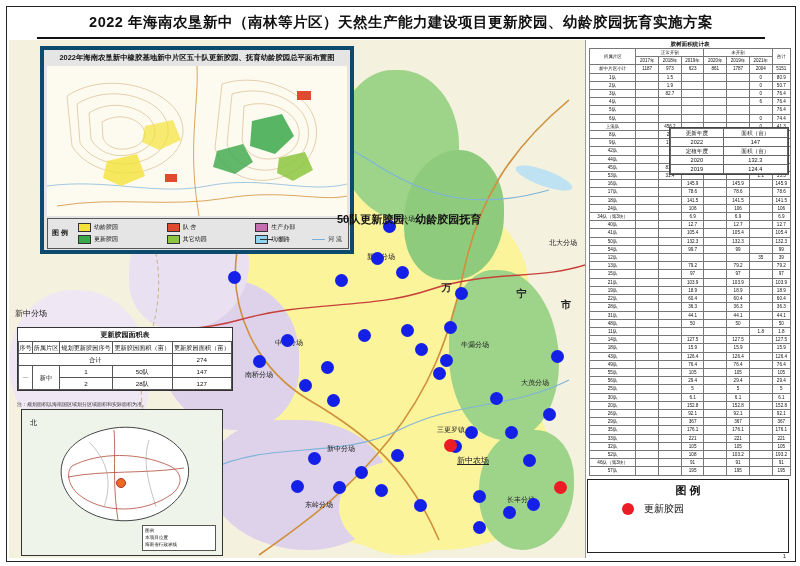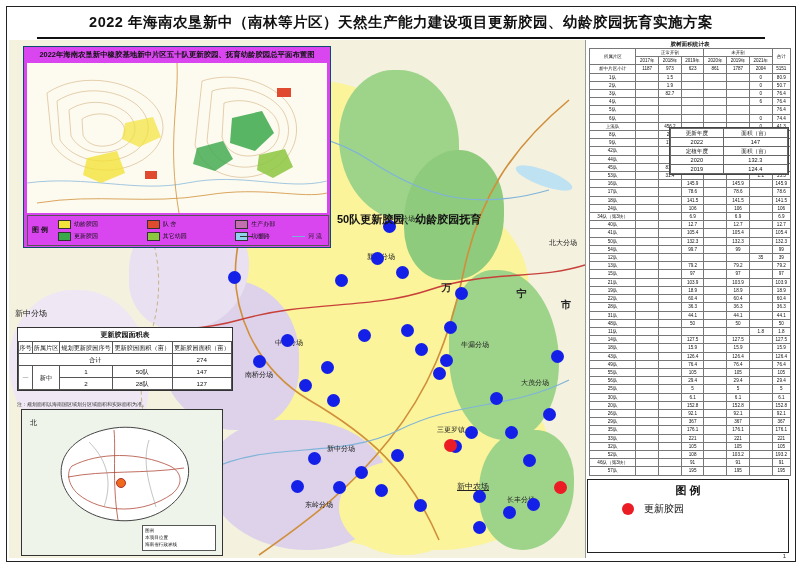--- a/index.html
+++ b/index.html
@@ -18,22 +18,22 @@
   #title-rule{position:absolute;left:30px;top:30px;width:728px;height:2px;background:#111;}
 
   
   #map{position:absolute;left:2px;top:33px;width:576px;height:518px;
        background:#f2efe4;overflow:hidden;}
 
   
   .patch{position:absolute;}
 
   
-  #inset-plan{position:absolute;left:16px;top:39px;width:306px;height:200px;
-              background:#d946ef;border:1px solid #0c4a6e;z-index:40;}
+  #inset-plan{position:absolute;left:33px;top:39px;width:306px;height:200px;
+              background:#e5e5e5;border:4px solid #0c4a6e;z-index:40;}
   #inset-plan .ins-title{position:absolute;left:0;top:3px;width:306px;
               text-align:center;font-size:7.4px;font-weight:bold;line-height:10px;}
   #inset-plan .ins-map{position:absolute;left:3px;top:16px;width:300px;height:150px;
               background:#fdfcf2;overflow:hidden;}
   #inset-plan .legend-box{position:absolute;left:3px;top:168px;width:300px;height:29px;
               border:1px solid #555;font-size:6px;}
   .lg-title{position:absolute;left:4px;top:9px;font-size:7px;font-weight:bold;}
   .lg-grid{position:absolute;left:30px;top:2px;width:266px;height:25px;
            display:grid;grid-template-columns:repeat(3,1fr);grid-template-rows:repeat(2,1fr);
            align-items:center;font-size:6px;}
@@ -135,21 +135,21 @@
       <path d="M560,60 C500,110 470,160 455,230 C440,300 420,350 380,400 C340,450 300,480 250,515" stroke="#d08f3a" stroke-width="1.6" fill="none"></path>
       <path d="M20,300 C90,280 160,300 230,280 C300,260 360,270 420,250 C480,230 530,240 576,225" stroke="#c8403a" stroke-width="1.4" fill="none"></path>
       <path d="M150,60 C220,90 300,80 360,120 C420,160 470,170 540,150" stroke="#7fb4d8" stroke-width="1.2" fill="none"></path>
       <path d="M200,430 C260,400 330,420 390,390 C450,360 500,370 560,340" stroke="#7fb4d8" stroke-width="1.2" fill="none"></path>
       <path d="M100,120 C150,180 160,240 140,300 C120,360 140,420 180,470" stroke="#bfae7a" stroke-width="0.9" fill="none" stroke-dasharray="4 3"></path>
     </svg>
 
     <div class="mlabel vert" style="left:430px;top:235px;">万</div>
     <div class="mlabel vert" style="left:505px;top:240px;">宁</div>
     <div class="mlabel big" style="left:552px;top:258px;">市</div>
-    <div class="mlabel town" style="left:448px;top:441px;text-decoration:underline;">新中农场</div>
+    <div class="mlabel town" style="left:448px;top:415px;text-decoration:underline;">新中农场</div>
     <div class="mlabel town" style="left:6px;top:268px;">新中分场</div>
     <div class="mlabel" style="left:378px;top:174px;">春景分场</div>
     <div class="mlabel" style="left:318px;top:404px;">新中分场</div>
     <div class="mlabel" style="left:428px;top:385px;">三更罗镇</div>
     <div class="mlabel" style="left:358px;top:212px;">新进分场</div>
     <div class="mlabel" style="left:452px;top:300px;">牛漏分场</div>
     <div class="mlabel" style="left:296px;top:460px;">东岭分场</div>
     <div class="mlabel" style="left:236px;top:330px;">南桥分场</div>
     <div class="mlabel" style="left:266px;top:298px;">中平分场</div>
     <div class="mlabel" style="left:512px;top:338px;">大茂分场</div>

